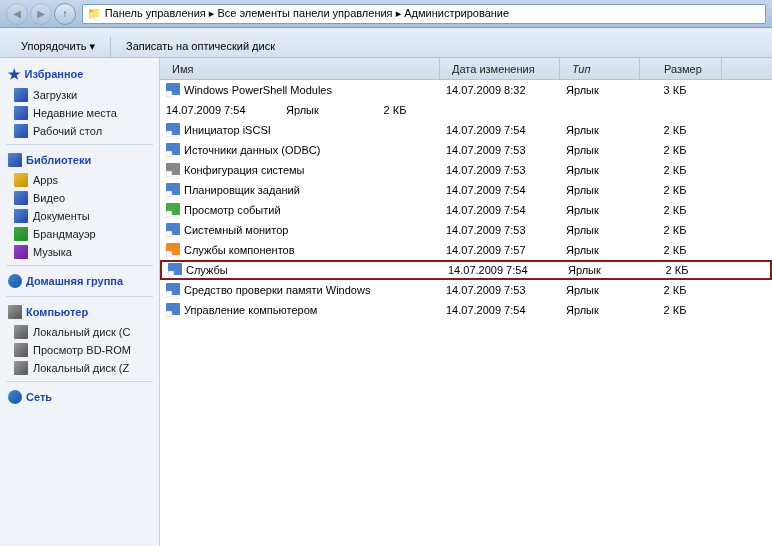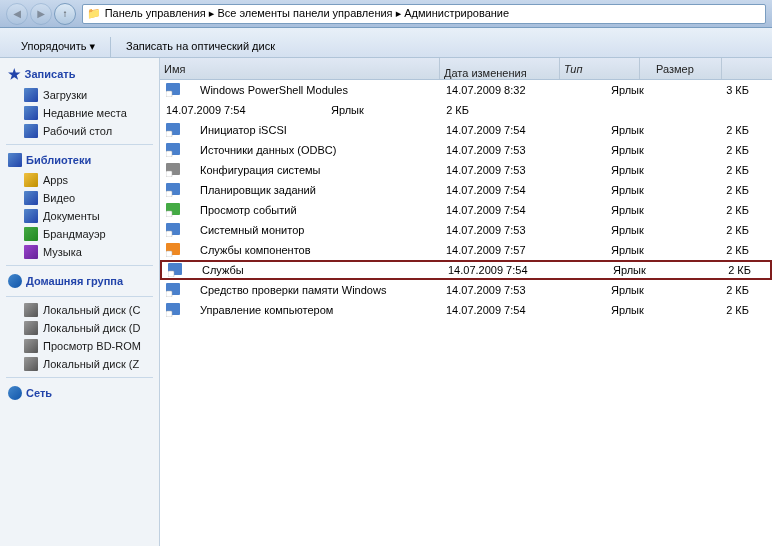--- a/index.html
+++ b/index.html
@@ -114,21 +114,21 @@
       font-weight: bold;
       color: #2244aa;
     }
     .sidebar-group-header .group-icon {
       font-size: 14px;
     }
     .sidebar-item {
       display: flex;
       align-items: center;
       gap: 5px;
-      padding: 2px 8px 2px 24px;
+      padding: 2px 8px 2px 14px;
       font-size: 11px;
       cursor: pointer;
       color: #1a1a1a;
     }
     .sidebar-sep {
       height: 1px;
       background: #c8d8e8;
       margin: 4px 6px;
     }
 
@@ -143,55 +143,55 @@
       align-items: center;
       background: linear-gradient(to bottom, #e0e8f4, #d0dce8);
       border-bottom: 1px solid #b0c4d8;
       height: 22px;
       position: sticky;
       top: 0;
     }
     .col-header {
       display: flex;
       align-items: center;
-      padding: 0 4px;
+      padding: 0 12px;
       font-size: 11px;
       font-weight: normal;
       color: #222;
       border-right: 1px solid #b8c8d8;
       height: 100%;
       cursor: pointer;
     }
     .col-name { width: 280px; }
-    .col-date { width: 120px; align-items: flex-end; }
+    .col-date { width: 120px; }
     .col-type { width: 80px; font-style: italic; }
     .col-size { width: 70px; margin-left: 12px; }
 
     .file-row {
       display: flex;
       align-items: center;
       height: 20px;
       border-bottom: none;
     }
     .file-cell {
       padding: 0 6px;
       font-size: 11px;
       white-space: nowrap;
       overflow: hidden;
       text-overflow: ellipsis;
     }
     .file-cell-name {
       width: 280px;
       display: flex;
       align-items: center;
-      gap: 18px;
+      gap: 2px;
     }
     .file-cell-date { width: 120px; }
-    .file-cell-type { width: 80px; margin-left: 45px; }
-    .file-cell-size { width: 70px; text-align: right; }
+    .file-cell-type { width: 80px; }
+    .file-cell-size { width: 70px; text-align: center; }
 
     .file-icon {
       width: 16px;
       height: 14px;
       flex-shrink: 0;
       display: flex;
       align-items: center;
       justify-content: center;
     }
 
@@ -241,21 +241,21 @@
   </div>
 </div>
 
 <div class="main-container">
 
   <div class="sidebar">
 
     <div class="sidebar-group">
       <div class="sidebar-group-header">
         <span class="group-icon">★</span>
-        <span>Записать</span>
+        <span>Избранное</span>
       </div>
       <div class="sidebar-item">
         <div class="sidebar-icon si-blue"></div>
         <span>Загрузки</span>
       </div>
       <div class="sidebar-item">
         <div class="sidebar-icon si-blue"></div>
         <span>Недавние места</span>
       </div>
       <div class="sidebar-item">
@@ -298,27 +298,27 @@
     <div class="sidebar-group">
       <div class="sidebar-group-header">
         <div class="sidebar-icon si-network"></div>
         <span>Домашняя группа</span>
       </div>
     </div>
 
     <div class="sidebar-sep"></div>
 
     <div class="sidebar-group">
+      <div class="sidebar-group-header">
+        <div class="sidebar-icon si-gray"></div>
+        <span>Компьютер</span>
+      </div>
       <div class="sidebar-item">
         <div class="sidebar-icon si-gray"></div>
         <span>Локальный диск (C</span>
-      </div>
-      <div class="sidebar-item">
-        <div class="sidebar-icon si-gray"></div>
-        <span>Локальный диск (D</span>
       </div>
       <div class="sidebar-item">
         <div class="sidebar-icon si-gray"></div>
         <span>Просмотр BD-ROM</span>
       </div>
       <div class="sidebar-item">
         <div class="sidebar-icon si-gray"></div>
         <span>Локальный диск (Z</span>
       </div>
     </div>

